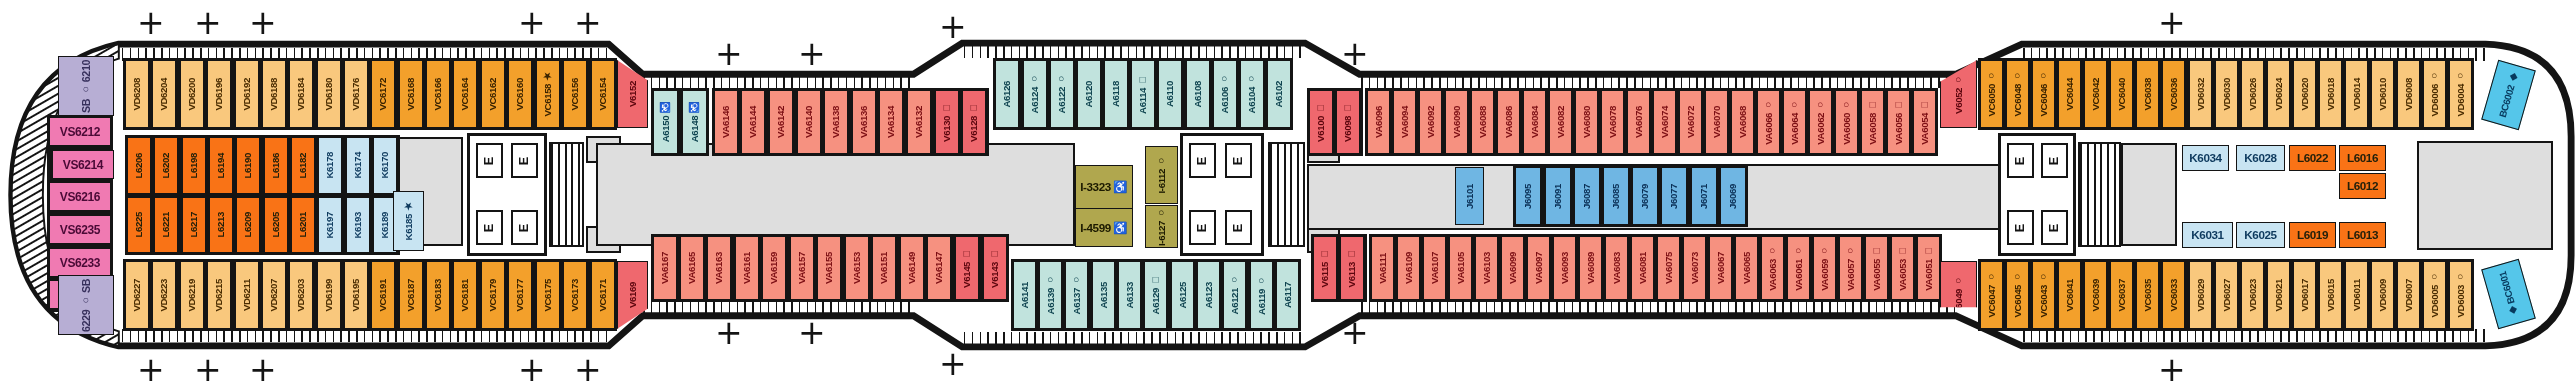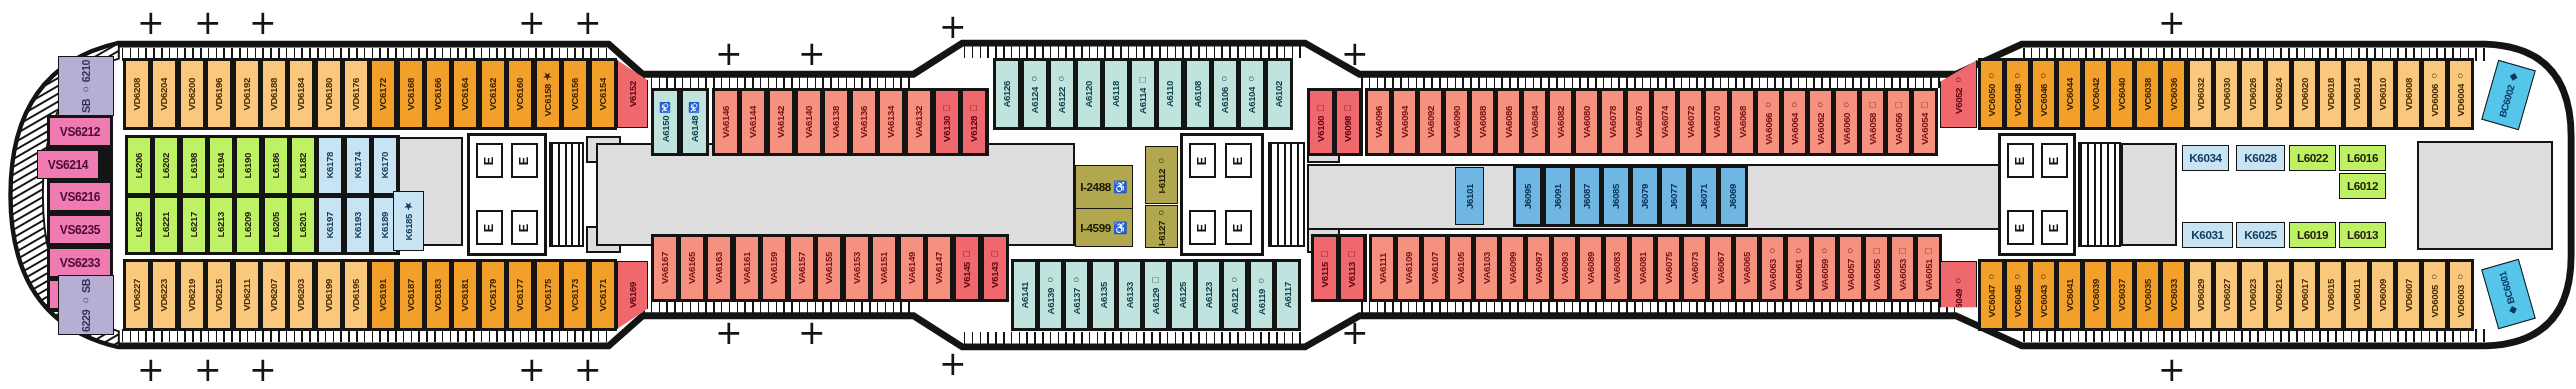--- a/index.html
+++ b/index.html
@@ -17,21 +17,21 @@
           background:repeating-linear-gradient(90deg,#141414 0 1.9px,#fff 1.9px 6.8px);}
   .cabin{position:absolute;z-index:3;border:1.9px solid #141414;box-sizing:border-box;
          display:flex;align-items:center;justify-content:center;overflow:hidden;}
   .cabin span{font-weight:bold;font-size:9.7px;letter-spacing:-0.4px;line-height:1;white-space:nowrap;}
   .vtxt span{writing-mode:vertical-rl;transform:rotate(180deg);}
   .htxt span{font-size:11.7px;}
   .vd{background:#f9c87d}.vd span{color:#4a2c00}
   .vc{background:#f3a02b}.vc span{color:#3a2300}
   .vs{background:#f07ab2}.vs span{color:#4a0a36;font-size:12px}
   .sb{background:#b7aed4}.sb span{color:#37305c;font-size:10.7px}
-  .l{background:#bef264}.l span{color:#23200a}
+  .l{background:#f97316}.l span{color:#23200a}
   .k{background:#c8e4f2}.k span{color:#0e3a5e}
   .v{background:#ef686e}.v span{color:#5c060e}
   .va{background:#f69180}.va span{color:#7c0f14}
   .a{background:#c1e3dd}.a span{color:#0f4450}
   .j{background:#6fb6e3}.j span{color:#0a2f55}
   .i{background:#b0a74e}.i span{color:#1c1a00}
   .bc{background:#55c6ea}.bc span{color:#083a5e}
   .plus{position:absolute;z-index:5;color:#141414;font-size:33px;font-weight:400;
         font-family:"DejaVu Sans",sans-serif;line-height:1;}
 </style>
@@ -593,21 +593,21 @@
     <div class="cabin vd vtxt" style="left: 2423px; top: 261px; width: 23.4px; height: 68px;">
       <span>VD6005 ○</span>
     </div>
     <div class="cabin vd vtxt" style="left: 2449px; top: 261px; width: 23.4px; height: 68px;">
       <span>VD6003 ○</span>
     </div>
     <div class="gback" style="left: 47px; top: 115px; width: 66px; height: 197px;"></div>
     <div class="cabin vs htxt" style="left: 49px; top: 117px; width: 62px; height: 29px;">
       <span>VS6212</span>
     </div>
-    <div class="cabin vs htxt" style="left: 37px; top: 150px; width: 62px; height: 29px;">
+    <div class="cabin vs htxt" style="left: 52px; top: 150px; width: 62px; height: 29px;">
       <span>VS6214</span>
     </div>
     <div class="cabin vs htxt" style="left: 49px; top: 182px; width: 62px; height: 29px;">
       <span>VS6216</span>
     </div>
     <div class="cabin vs htxt" style="left: 49px; top: 215px; width: 62px; height: 29px;">
       <span>VS6235</span>
     </div>
     <div class="cabin vs htxt" style="left: 49px; top: 248px; width: 62px; height: 29px;">
       <span>VS6233</span>
@@ -719,21 +719,21 @@
     <div class="cabin v vtxt" style="left: 1940px; top: 60px; width: 37px; height: 68px; clip-path: polygon(0px 32%, 100% 0px, 100% 100%, 0px 100%);">
       <span>V6052 ○</span>
     </div>
     <div class="cabin v vtxt" style="left: 1940px; top: 261px; width: 37px; height: 68px; clip-path: polygon(0px 0px, 100% 0px, 100% 68%, 0px 68%, 0px 100%);">
       <span>V6049 ○</span>
     </div>
     <div class="cabin k vtxt" style="left: 393px; top: 191px; width: 31px; height: 60px;">
       <span>K6185 ★</span>
     </div>
     <div class="cabin i htxt" style="left: 1075px; top: 165px; width: 58px; height: 44px;">
-      <span>I-2488 ♿</span>
+      <span>I-3323 ♿</span>
     </div>
     <div class="cabin i htxt" style="left: 1075px; top: 208px; width: 58px; height: 39px;">
       <span>I-4599 ♿</span>
     </div>
     <div class="cabin i vtxt" style="left: 1145px; top: 146px; width: 33px; height: 58px;">
       <span>I-6112 ○</span>
     </div>
     <div class="cabin i vtxt" style="left: 1145px; top: 205px; width: 33px; height: 43px;">
       <span>I-6127 ○</span>
     </div>

